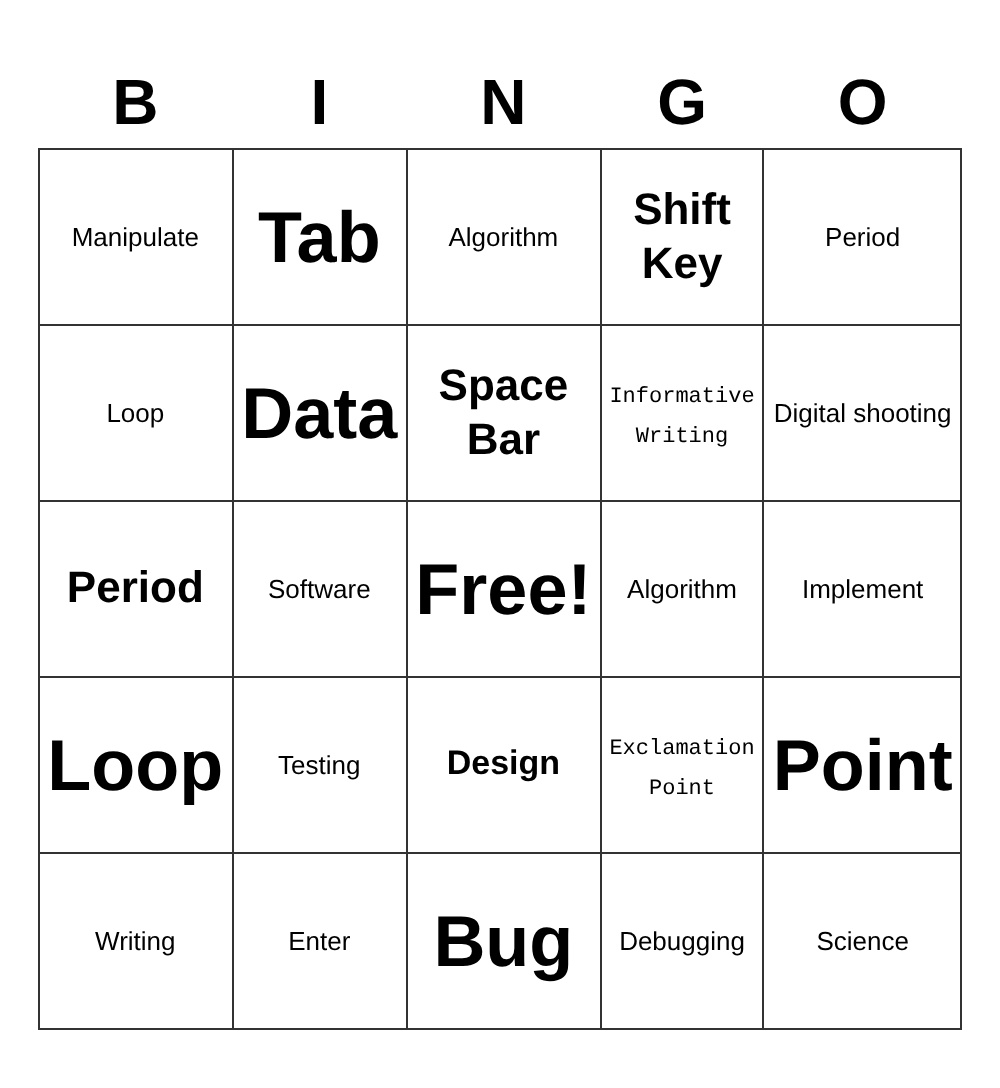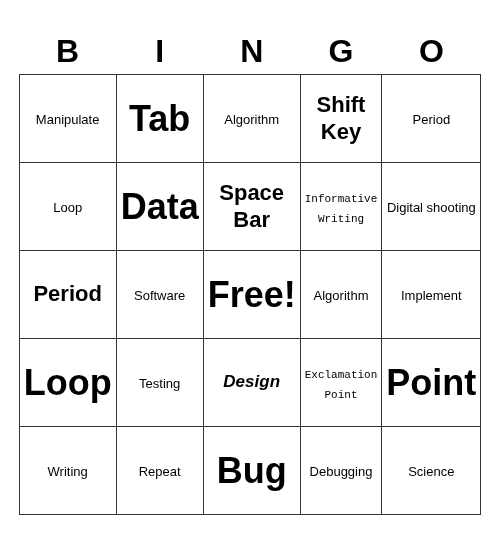--- a/index.html
+++ b/index.html
@@ -49,21 +49,20 @@
     }
 
     .size-lg {
       font-size: 22px;
       font-weight: bold;
     }
 
     .size-md {
       font-size: 17px;
       font-weight: bold;
-      font-style: italic;
     }
 
     .size-sm {
       font-size: 13px;
     }
 
     .size-xs {
       font-size: 11px;
       font-family: Liberation Mono, monospace;
     }
@@ -105,19 +104,19 @@
       </tr>
       <tr>
         <td class="cell"><span class="size-xl">Loop</span></td>
         <td class="cell"><span class="size-sm">Testing</span></td>
         <td class="cell"><span class="size-md">Design</span></td>
         <td class="cell"><span class="size-xs">Exclamation Point</span></td>
         <td class="cell"><span class="size-xl">Point</span></td>
       </tr>
       <tr>
         <td class="cell"><span class="size-sm">Writing</span></td>
-        <td class="cell"><span class="size-sm">Repeat</span></td>
+        <td class="cell"><span class="size-sm">Enter</span></td>
         <td class="cell"><span class="size-xl">Bug</span></td>
         <td class="cell"><span class="size-sm">Debugging</span></td>
         <td class="cell"><span class="size-sm">Science</span></td>
       </tr>
     </tbody>
 </table>
 
 </body></html>

